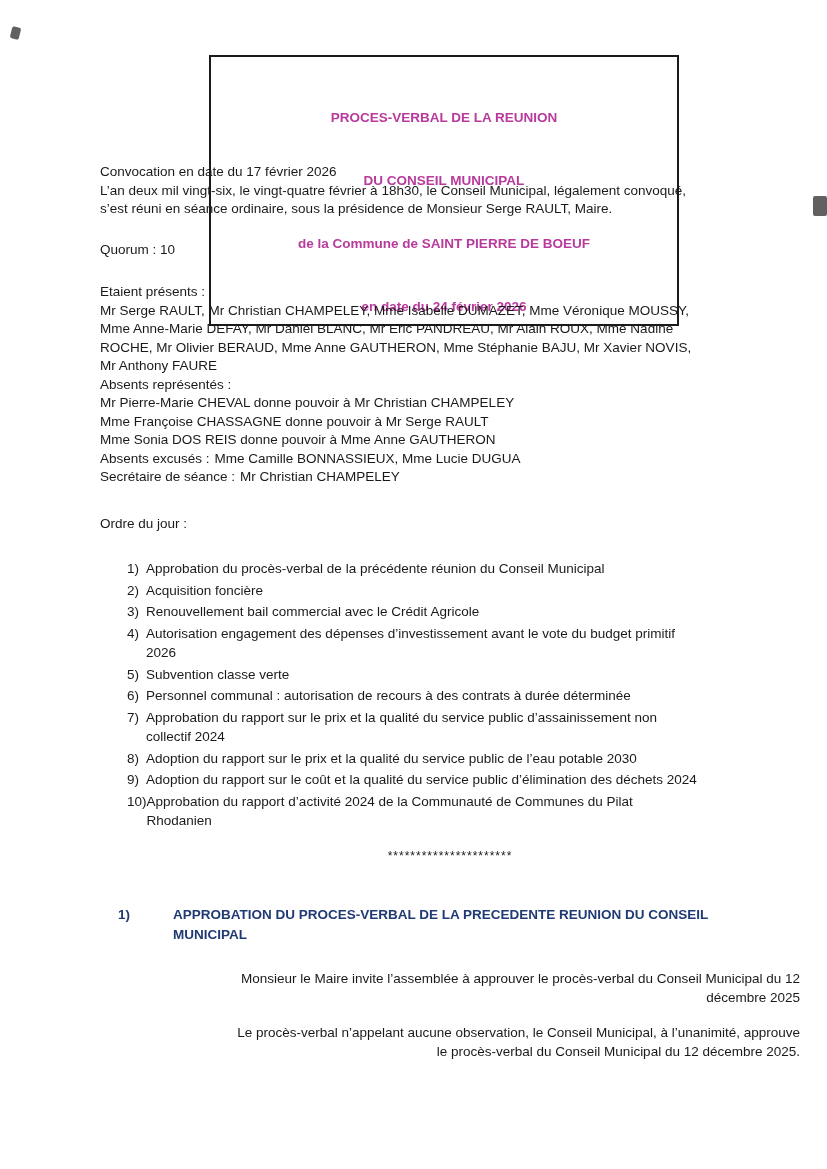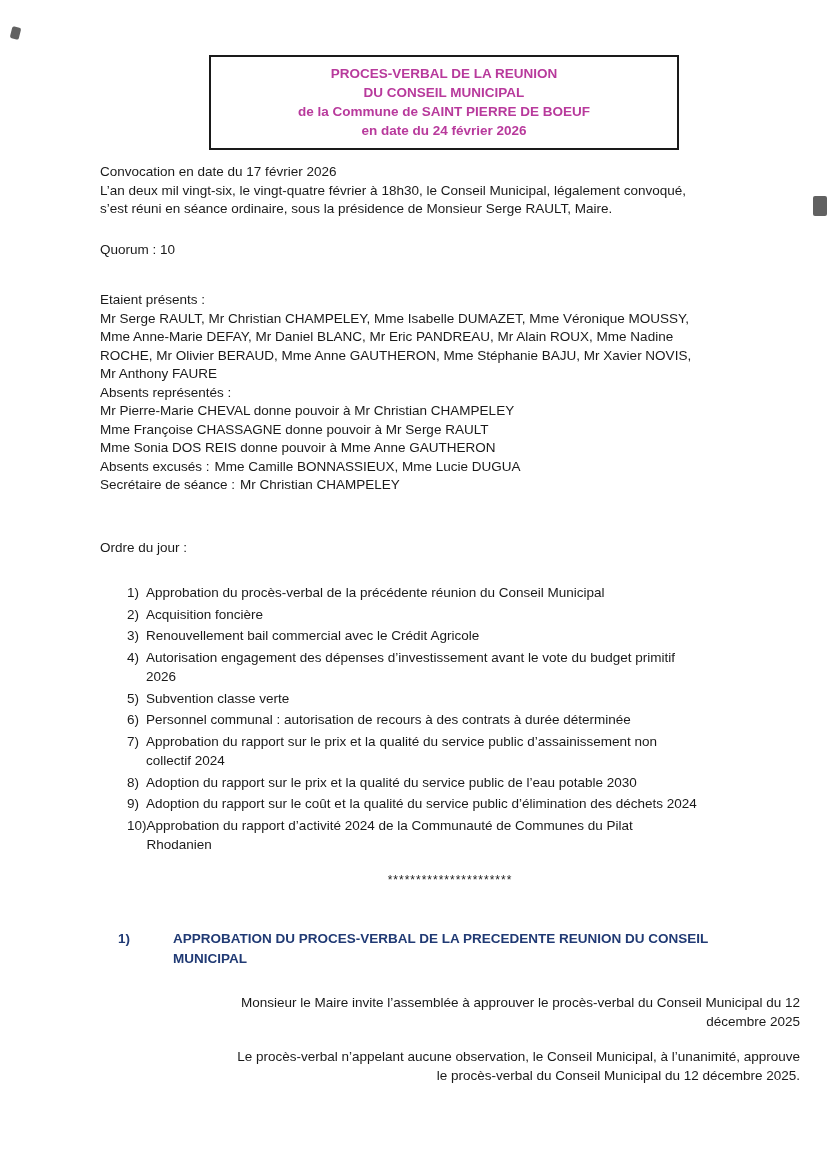--- a/index.html
+++ b/index.html
@@ -33,33 +33,34 @@
     box-sizing: border-box;
     border: 2px solid #1a1a1a;
     padding: 7px 4px 8px 4px;
     text-align: center;
   }
   .title-line {
     font-weight: bold;
     font-size: 13.5px;
     line-height: 19px;
     color: #b83a9c;
+    margin-top: 44px;
   }
 
   
   .content {
     position: absolute;
     left: 100px;
     top: 135px;
     width: 700px;
   }
   .mt-conv    { margin-top: 28px; }
   .mt-quorum  { margin-top: 22px; }
-  .mt-present { margin-top: 32px; }
-  .mt-agenda  { margin-top: 44px; }
+  .mt-present { margin-top: 24px; }
+  .mt-agenda  { margin-top: 28px; }
   .lbl { margin-right: 5px; }
 
   .agenda { margin-top: 26px; }
   .agenda-item { display: flex; margin: 0 0 2px 27px; line-height: 19.5px; }
   .agenda-item .num { flex: none; min-width: 19px; }
   .agenda-item .txt { max-width: 638px; }
 
   .separator {
     margin-top: 16px;
     text-align: center;

